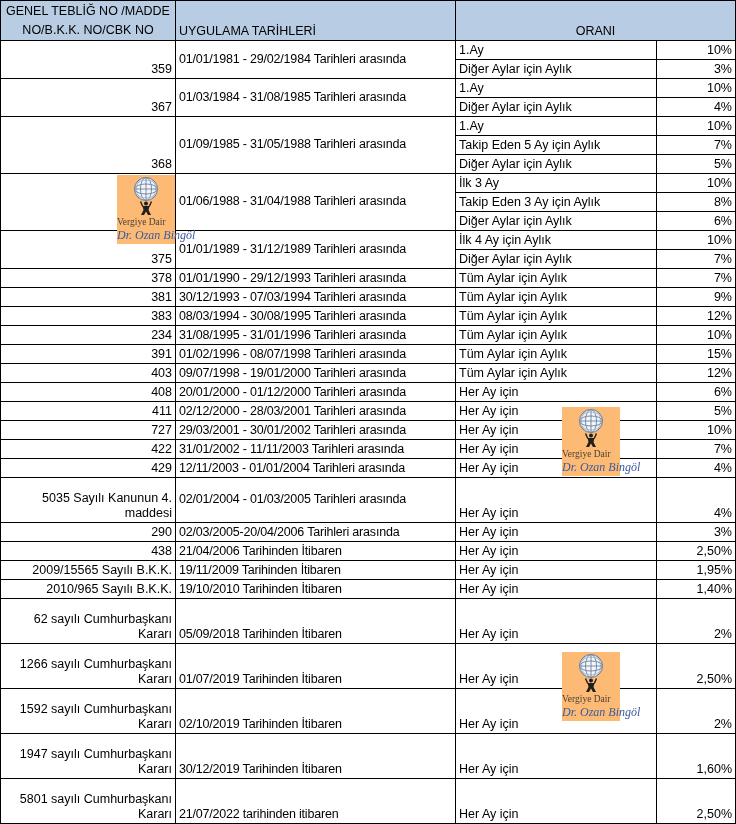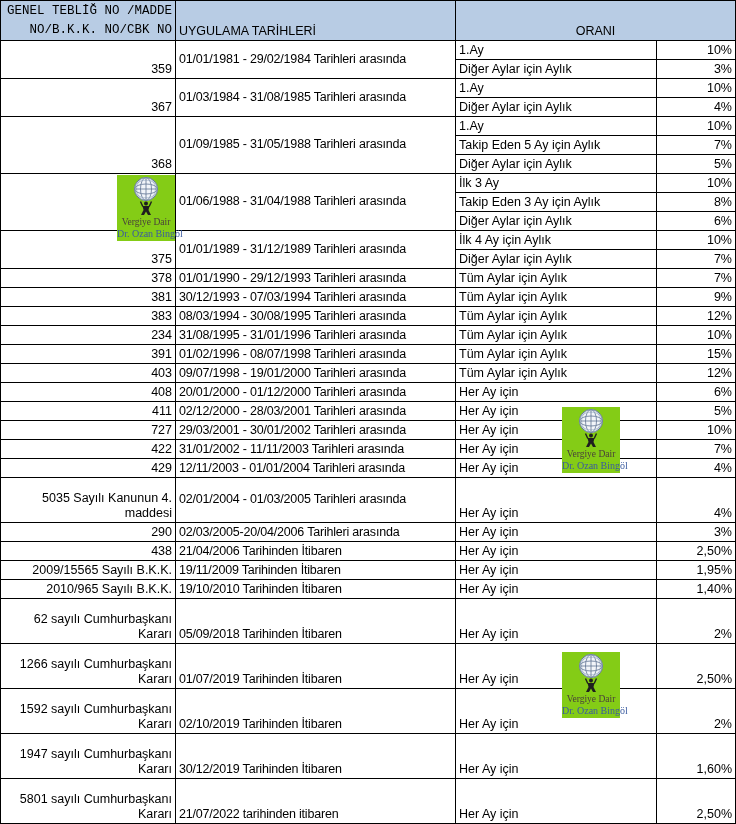--- a/index.html
+++ b/index.html
@@ -10,39 +10,39 @@
   table.rates {
     border-collapse:collapse; table-layout:fixed; width:735px;
   }
   table.rates th, table.rates td {
     border:1px solid #000; color:#000; padding:0 3px; overflow:hidden;
   }
   thead tr { height:40px; }
   thead th {
     background:#B8CCE4; font-weight:400; font-size:12.5px; line-height:1.45;
   }
-  th.h1 { text-align:right; vertical-align:middle;font-family:Liberation Mono, monospace; }
+  th.h1 { text-align:center; vertical-align:middle; }
   th.h2 { text-align:left; vertical-align:bottom; padding-bottom:4px; }
   th.h3 { text-align:center; vertical-align:bottom; padding-bottom:4px;margin-top:28px; }
   tbody td { font-size:12.5px; line-height:1.25; vertical-align:bottom; padding-bottom:1px; }
   tr.r-unit { height:19px; }
   tr.r-tall { height:45px; }
   td.c1 { text-align:right; }
   td.c2 { text-align:left; letter-spacing:-0.2px; }
   td.c3 { text-align:left; }
   td.c4 { text-align:right; padding-right:4px; }
   td.v-mid { vertical-align:middle; }
   
   .logo {
-    position:absolute; width:58px; background:#84cc16; text-align:center;
+    position:absolute; width:58px; background:#fdba74; text-align:left;
     padding:1px 0; z-index:5;
   }
   .logo svg { display:block; margin:0 auto 1px auto; }
   .logo-t1 { font-family:"Liberation Serif", serif; font-size:9.5px; color:#4a413a; line-height:1.15; white-space:nowrap; }
-  .logo-t2 { font-family:"Liberation Serif", serif; font-size:10px; color:#3a5ba0; line-height:1.25; white-space:nowrap; }
+  .logo-t2 { font-family:"Liberation Serif", serif; font-size:12px; color:#3a5ba0; line-height:1.25; white-space:nowrap;font-style:italic; }
   .logo-pos-1 { left:117px; top:175px; }
   .logo-pos-2 { left:562px; top:407px; }
   .logo-pos-3 { left:562px; top:652px; }
 </style>
 </head>
 <body>
 
 <div class="sheet">
 
   <table class="rates">

